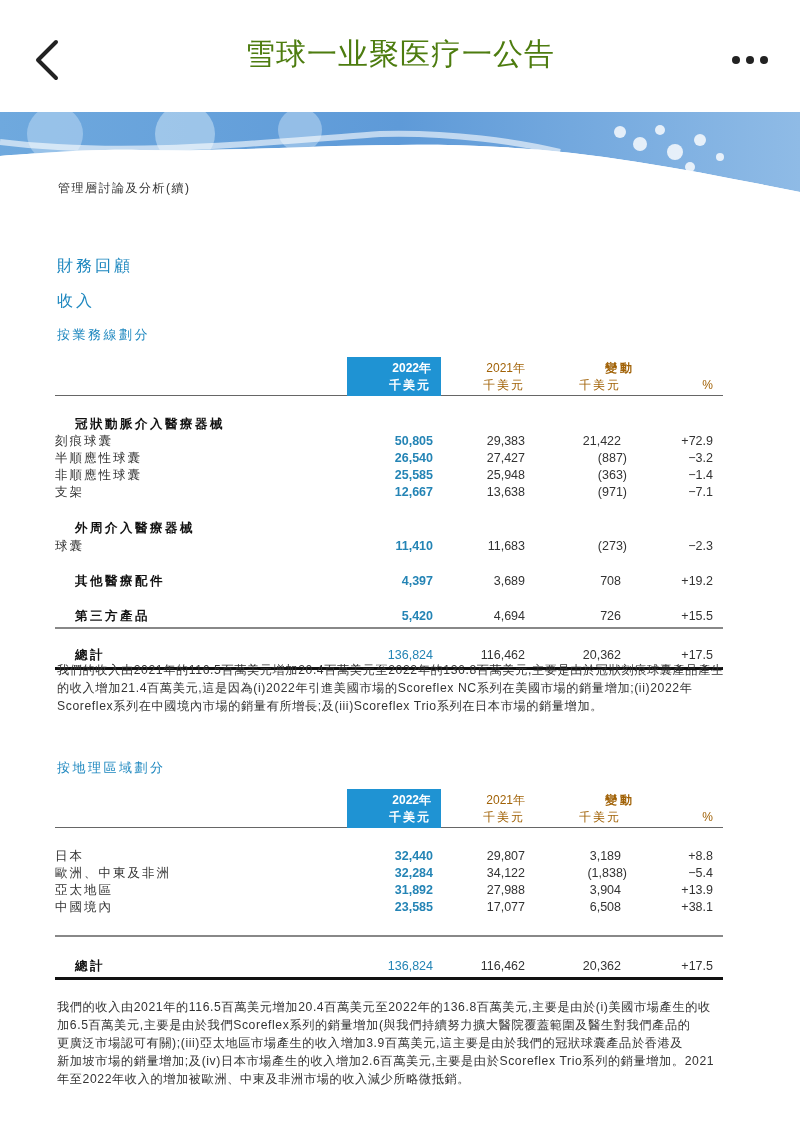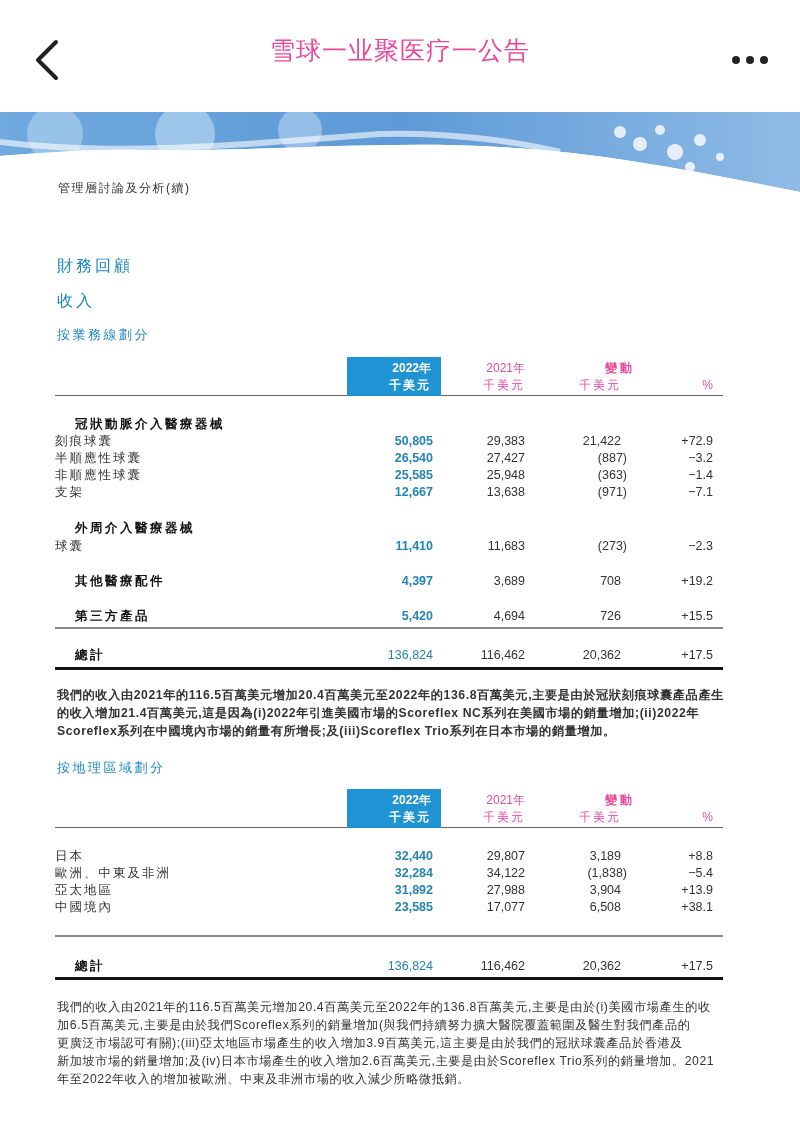--- a/index.html
+++ b/index.html
@@ -2,37 +2,37 @@
 <html><head>
 <meta charset="utf-8">
 <style>
   * { box-sizing: border-box; margin: 0; padding: 0; }
   html, body { width: 800px; height: 1126px; background: #ffffff; overflow: hidden; }
   body { font-family: "Liberation Sans", "DejaVu Sans", sans-serif; color: #222; position: relative; }
 
   
   .navbar { position: absolute; left: 0; top: 0; width: 800px; height: 112px; background: #fff; }
   .nav-back { position: absolute; left: 30px; top: 38px; width: 40px; height: 44px; cursor: pointer; }
-  .nav-title { position: absolute; left: 0; right: 0; top: 34px; text-align: center; font-size: 25px; color: #ec4899; letter-spacing: 1px; font-family: "DejaVu Sans", sans-serif; }
+  .nav-title { position: absolute; left: 0; right: 0; top: 34px; text-align: center; font-size: 30px; color: #4d7c0f; letter-spacing: 1px; font-family: "DejaVu Sans", sans-serif; }
   .nav-more { position: absolute; right: 30px; top: 50px; width: 40px; height: 20px; display: flex; gap: 6px; align-items: center; justify-content: center; cursor: pointer; }
   .nav-more span { width: 8px; height: 8px; border-radius: 50%; background: #222; display: block; }
 
   
   .banner { position: absolute; left: 0; top: 112px; width: 800px; height: 90px; overflow: hidden; }
 
   
   .doc { position: absolute; left: 0; top: 0; width: 800px; }
   .breadcrumb { position: absolute; left: 58px; top: 180px; font-size: 12px; color: #333; letter-spacing: 1.5px; }
   .h-section { position: absolute; left: 57px; font-size: 16px; color: #1d87bf; letter-spacing: 3px; }
   .h-sub { position: absolute; left: 57px; font-size: 13px; color: #1d87bf; letter-spacing: 2.5px; }
 
   .table { position: absolute; left: 55px; width: 668px; }
   .thead { position: relative; height: 39px; border-bottom: 1.5px solid #666; }
   .hl-box { position: absolute; left: 292px; top: 0; width: 94px; height: 39px; background: #1f93d3; }
-  .th { position: absolute; font-size: 12px; color: #ec4899; text-align: right; line-height: 18px; }
+  .th { position: absolute; font-size: 12px; color: #a16207; text-align: right; line-height: 18px; }
   .th.hl { color: #fff; font-weight: bold; }
   .th.bold { font-weight: bold; }
 
   .row { position: absolute; left: 0; width: 668px; height: 17px; font-size: 12.5px; line-height: 17px; }
   .row .lbl { position: absolute; left: 0; color: #333; letter-spacing: 2px; }
   .row .lbl.bold { font-weight: bold; color: #111; letter-spacing: 2.5px; margin-left: 20px; }
   .row .c { position: absolute; text-align: right; width: 90px; color: #333; }
   .row .c.v22 { right: 290px; color: #2484b5; font-weight: bold; }
   .row .c.v21 { right: 198px; }
   .row .c.chg { right: 102px; }
@@ -167,21 +167,21 @@
     <div class="row" style="top:290px;">
       <span class="lbl bold">總計</span>
       <span class="c v22" style="font-weight:normal;">136,824</span>
       <span class="c v21">116,462</span>
       <span class="c chg">20,362</span>
       <span class="c pct">+17.5</span>
     </div>
     <div class="rule-thick" style="top:310px;"></div>
   </div>
 
-  <div class="para" style="top:686px;font-weight:bold;">
+  <div class="para" style="top:661px;">
     <p>我們的收入由2021年的116.5百萬美元增加20.4百萬美元至2022年的136.8百萬美元,主要是由於冠狀刻痕球囊產品產生</p>
     <p>的收入增加21.4百萬美元,這是因為(i)2022年引進美國市場的Scoreflex NC系列在美國市場的銷量增加;(ii)2022年</p>
     <p>Scoreflex系列在中國境內市場的銷量有所增長;及(iii)Scoreflex Trio系列在日本市場的銷量增加。</p>
   </div>
 
   <div class="h-sub" style="top:759px;">按地理區域劃分</div>
 
   <div class="table" style="top:789px;">
     <div class="thead">
       <div class="hl-box"></div>

